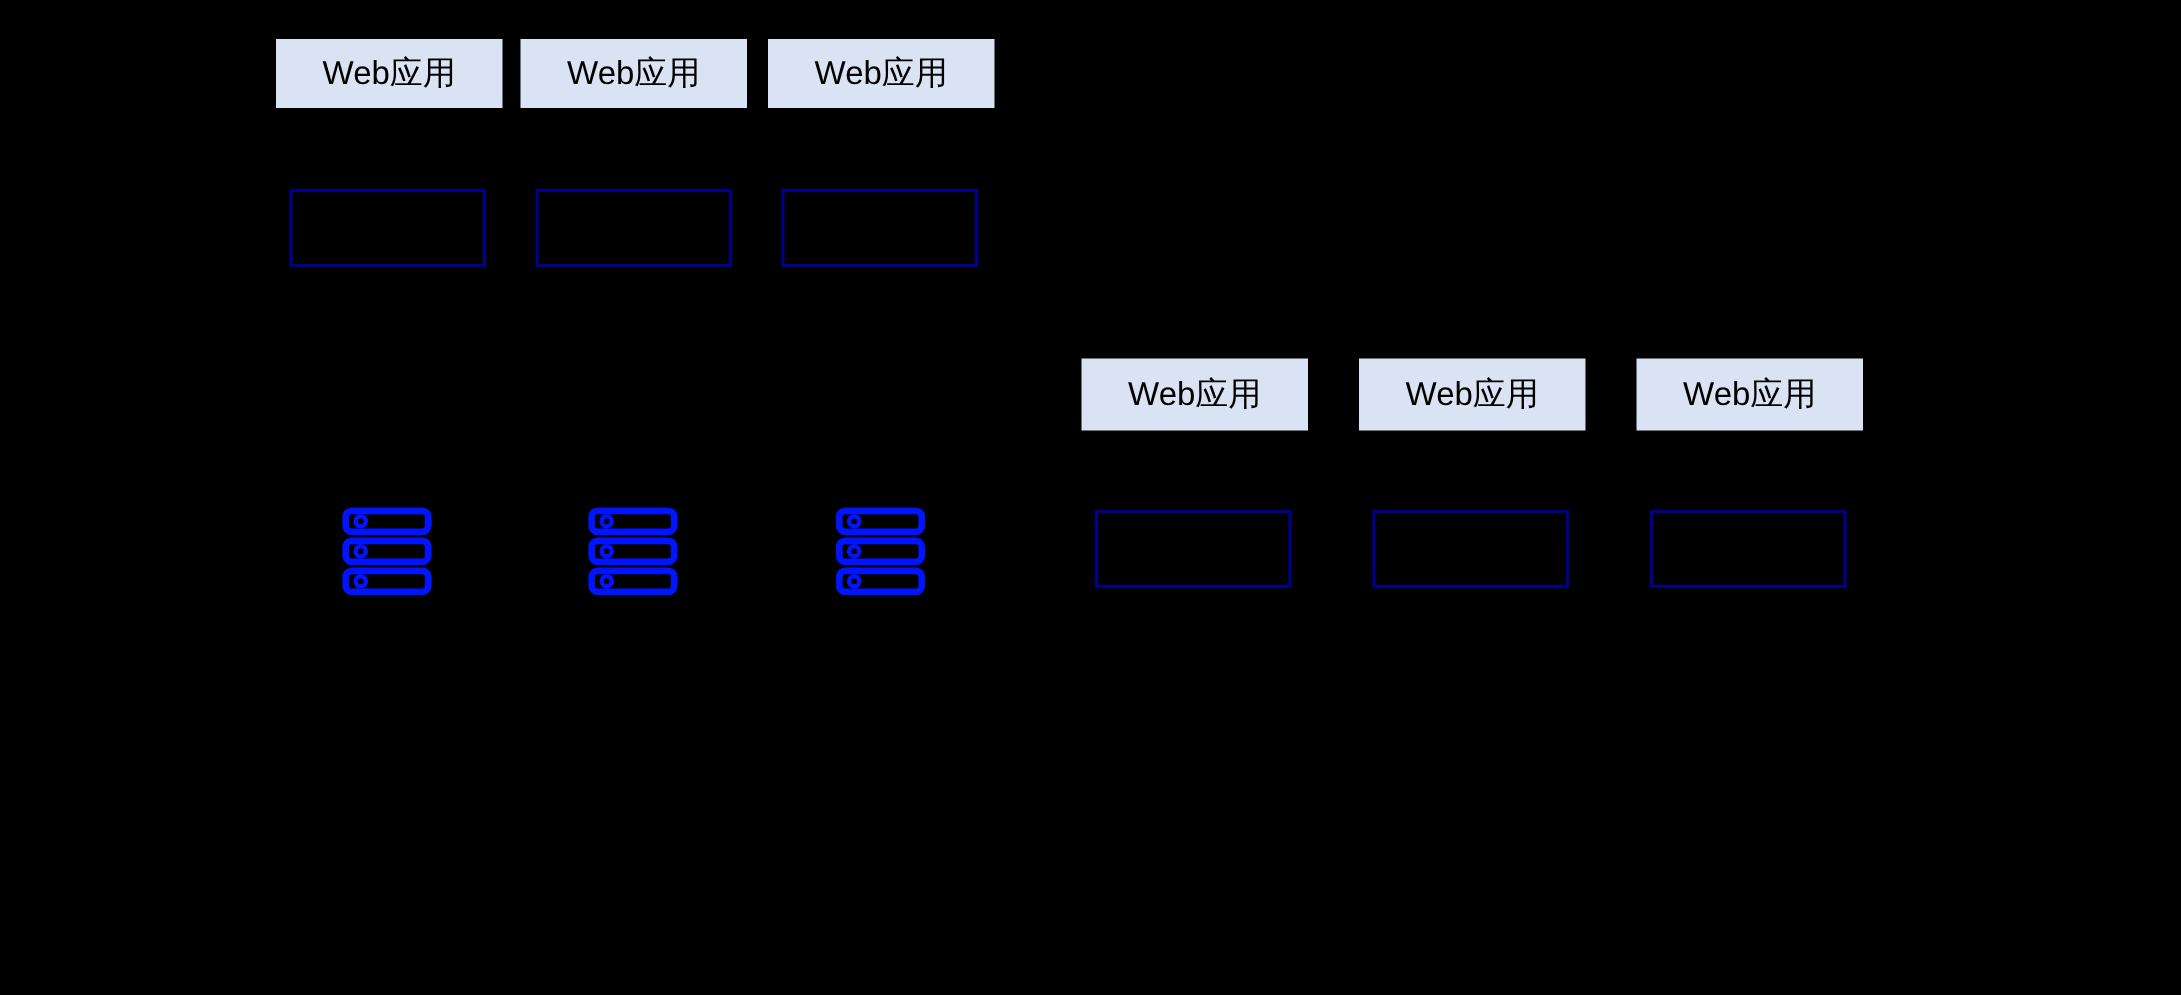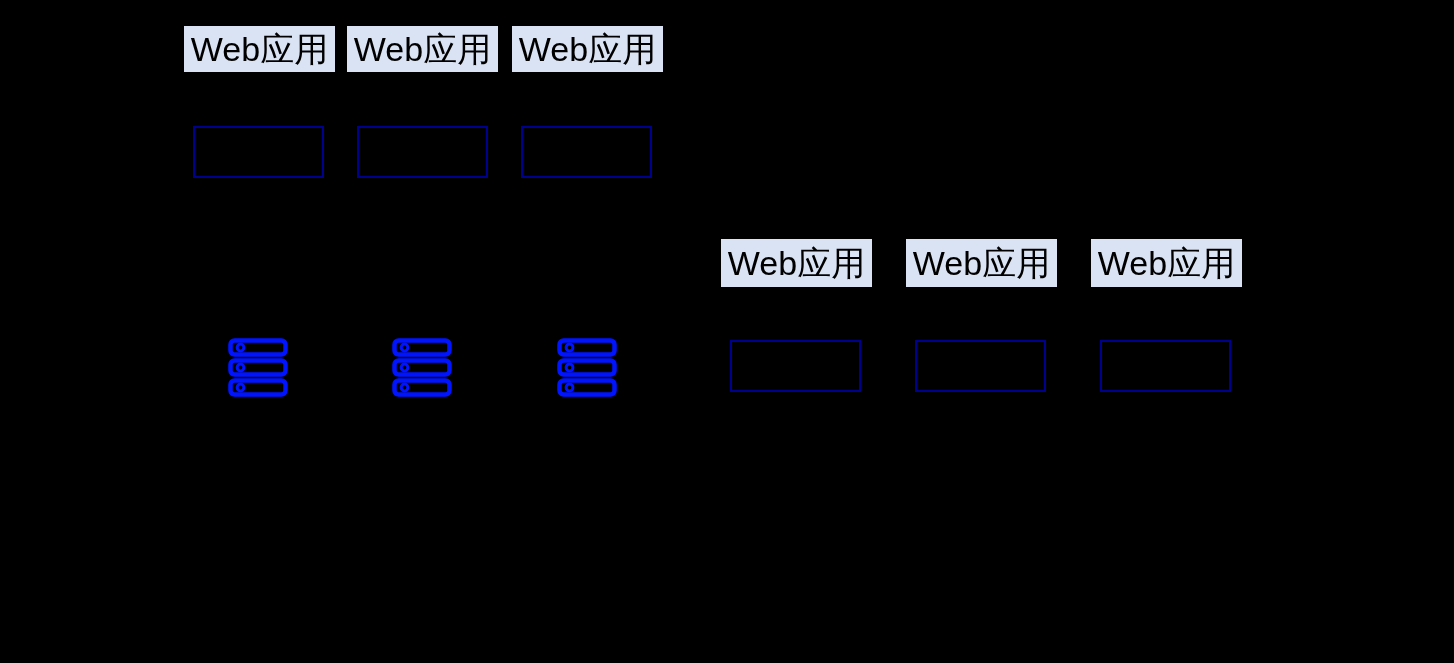--- a/index.html
+++ b/index.html
@@ -11,21 +11,21 @@
     height: 663px;
     background: var(--canvas-bg, #000000);
     font-family: "Liberation Sans", sans-serif;
     position: relative;
     overflow: hidden;
   }
   .app-label {
     position: absolute;
     background: var(--label-bg, #dae3f3);
     color: var(--label-text, #000000);
-    font-size: 34px;
+    font-size: 22px;
     line-height: 1;
     display: flex;
     align-items: center;
     justify-content: center;
     white-space: nowrap;
   }
   .empty-box {
     position: absolute;
     border: 2px solid var(--box-border, #00008f);
     box-sizing: border-box;

